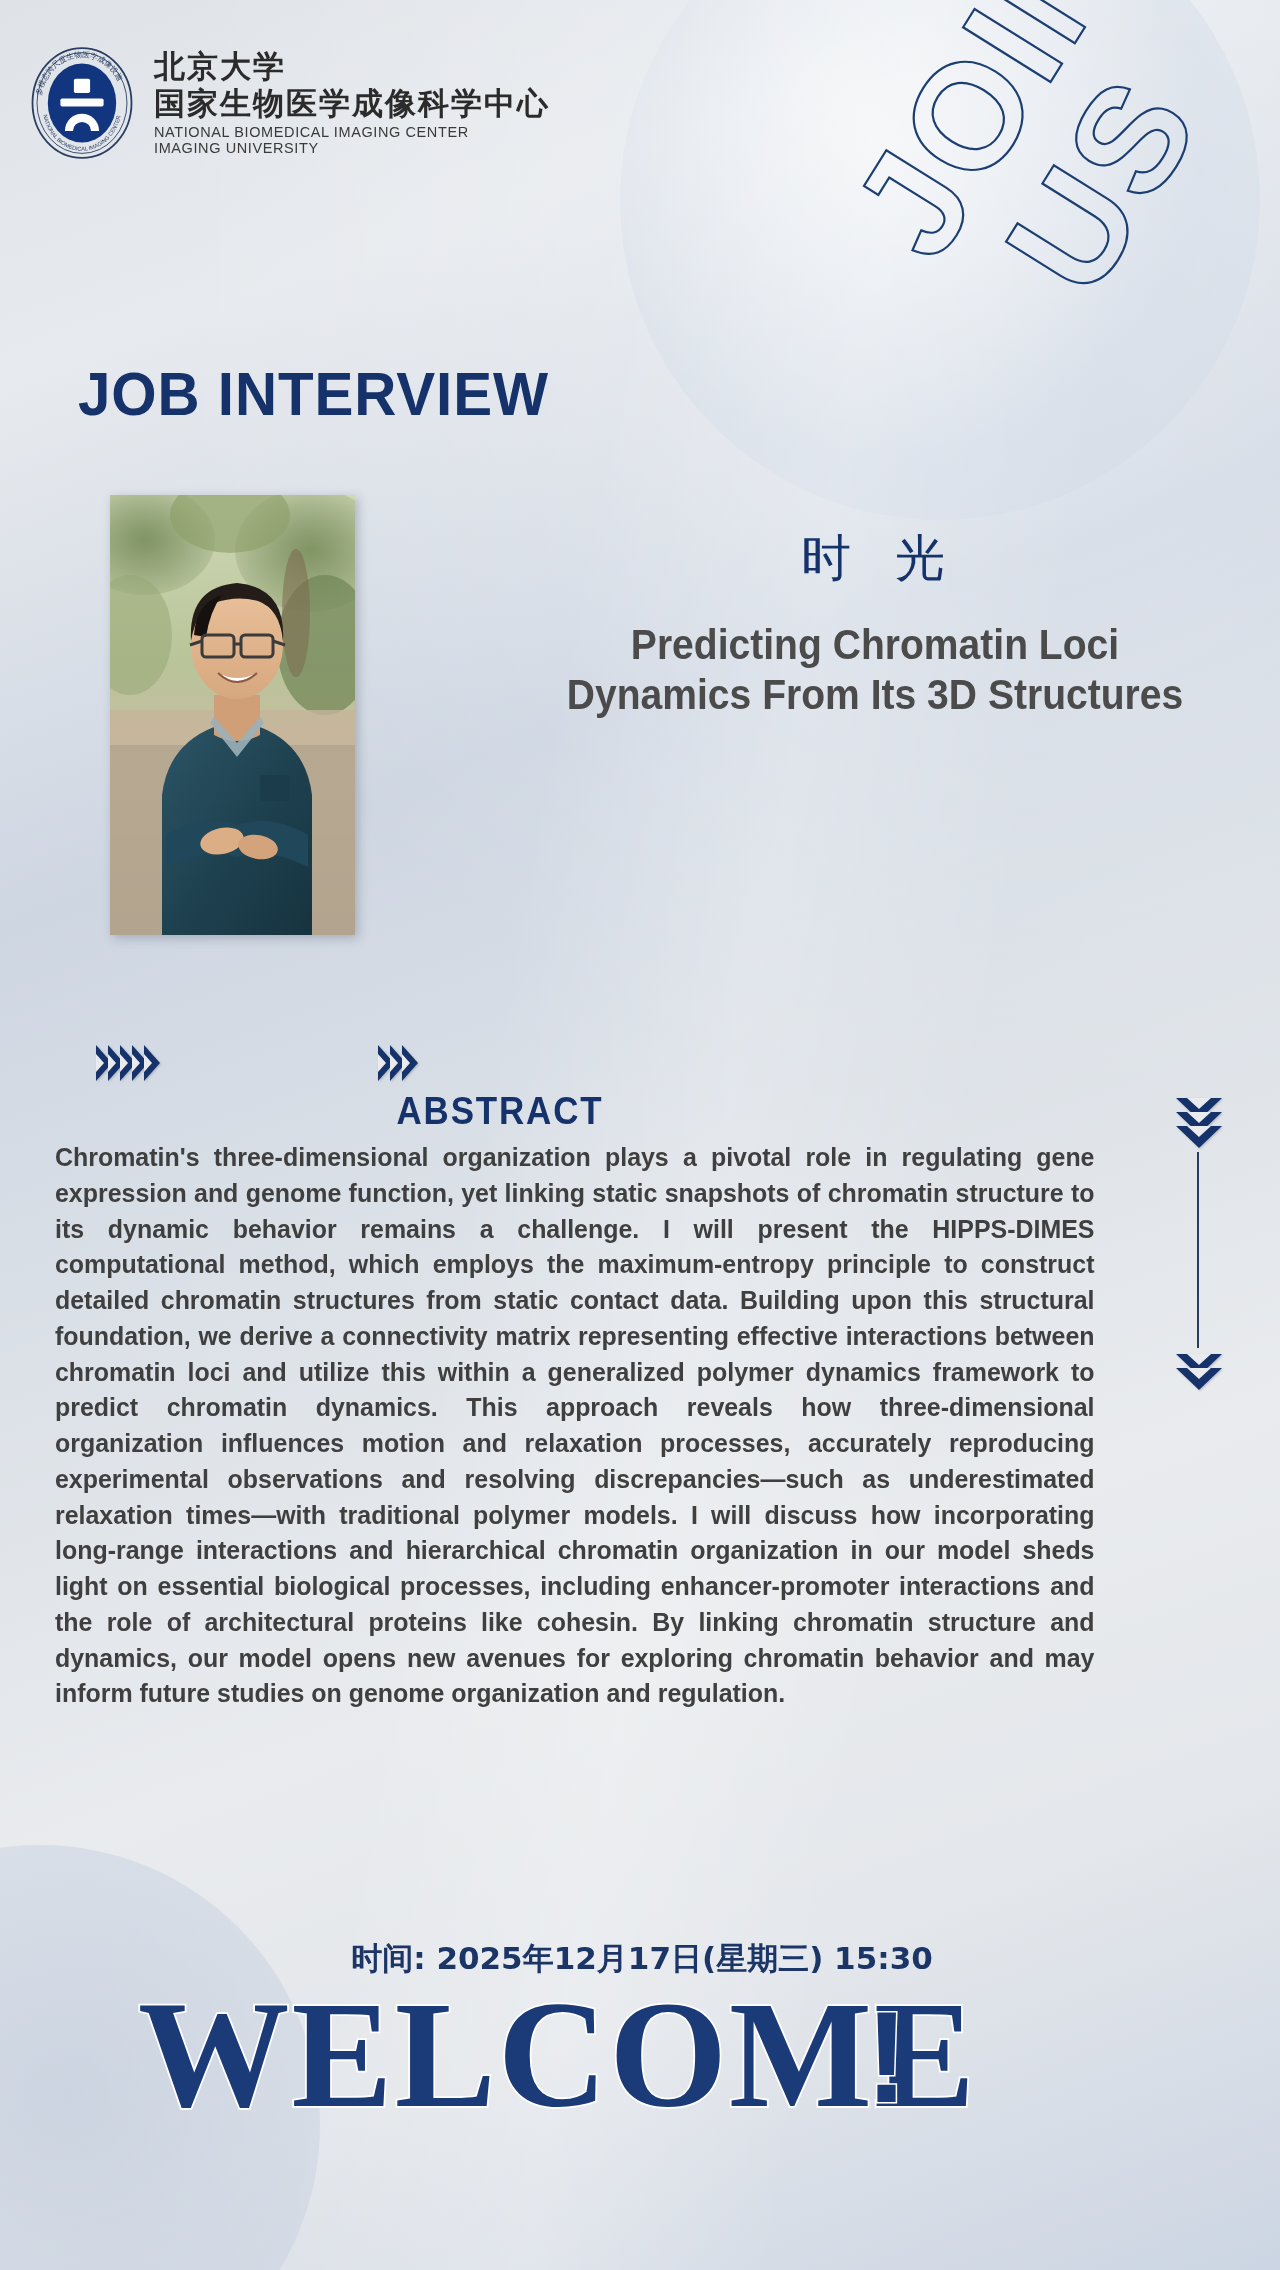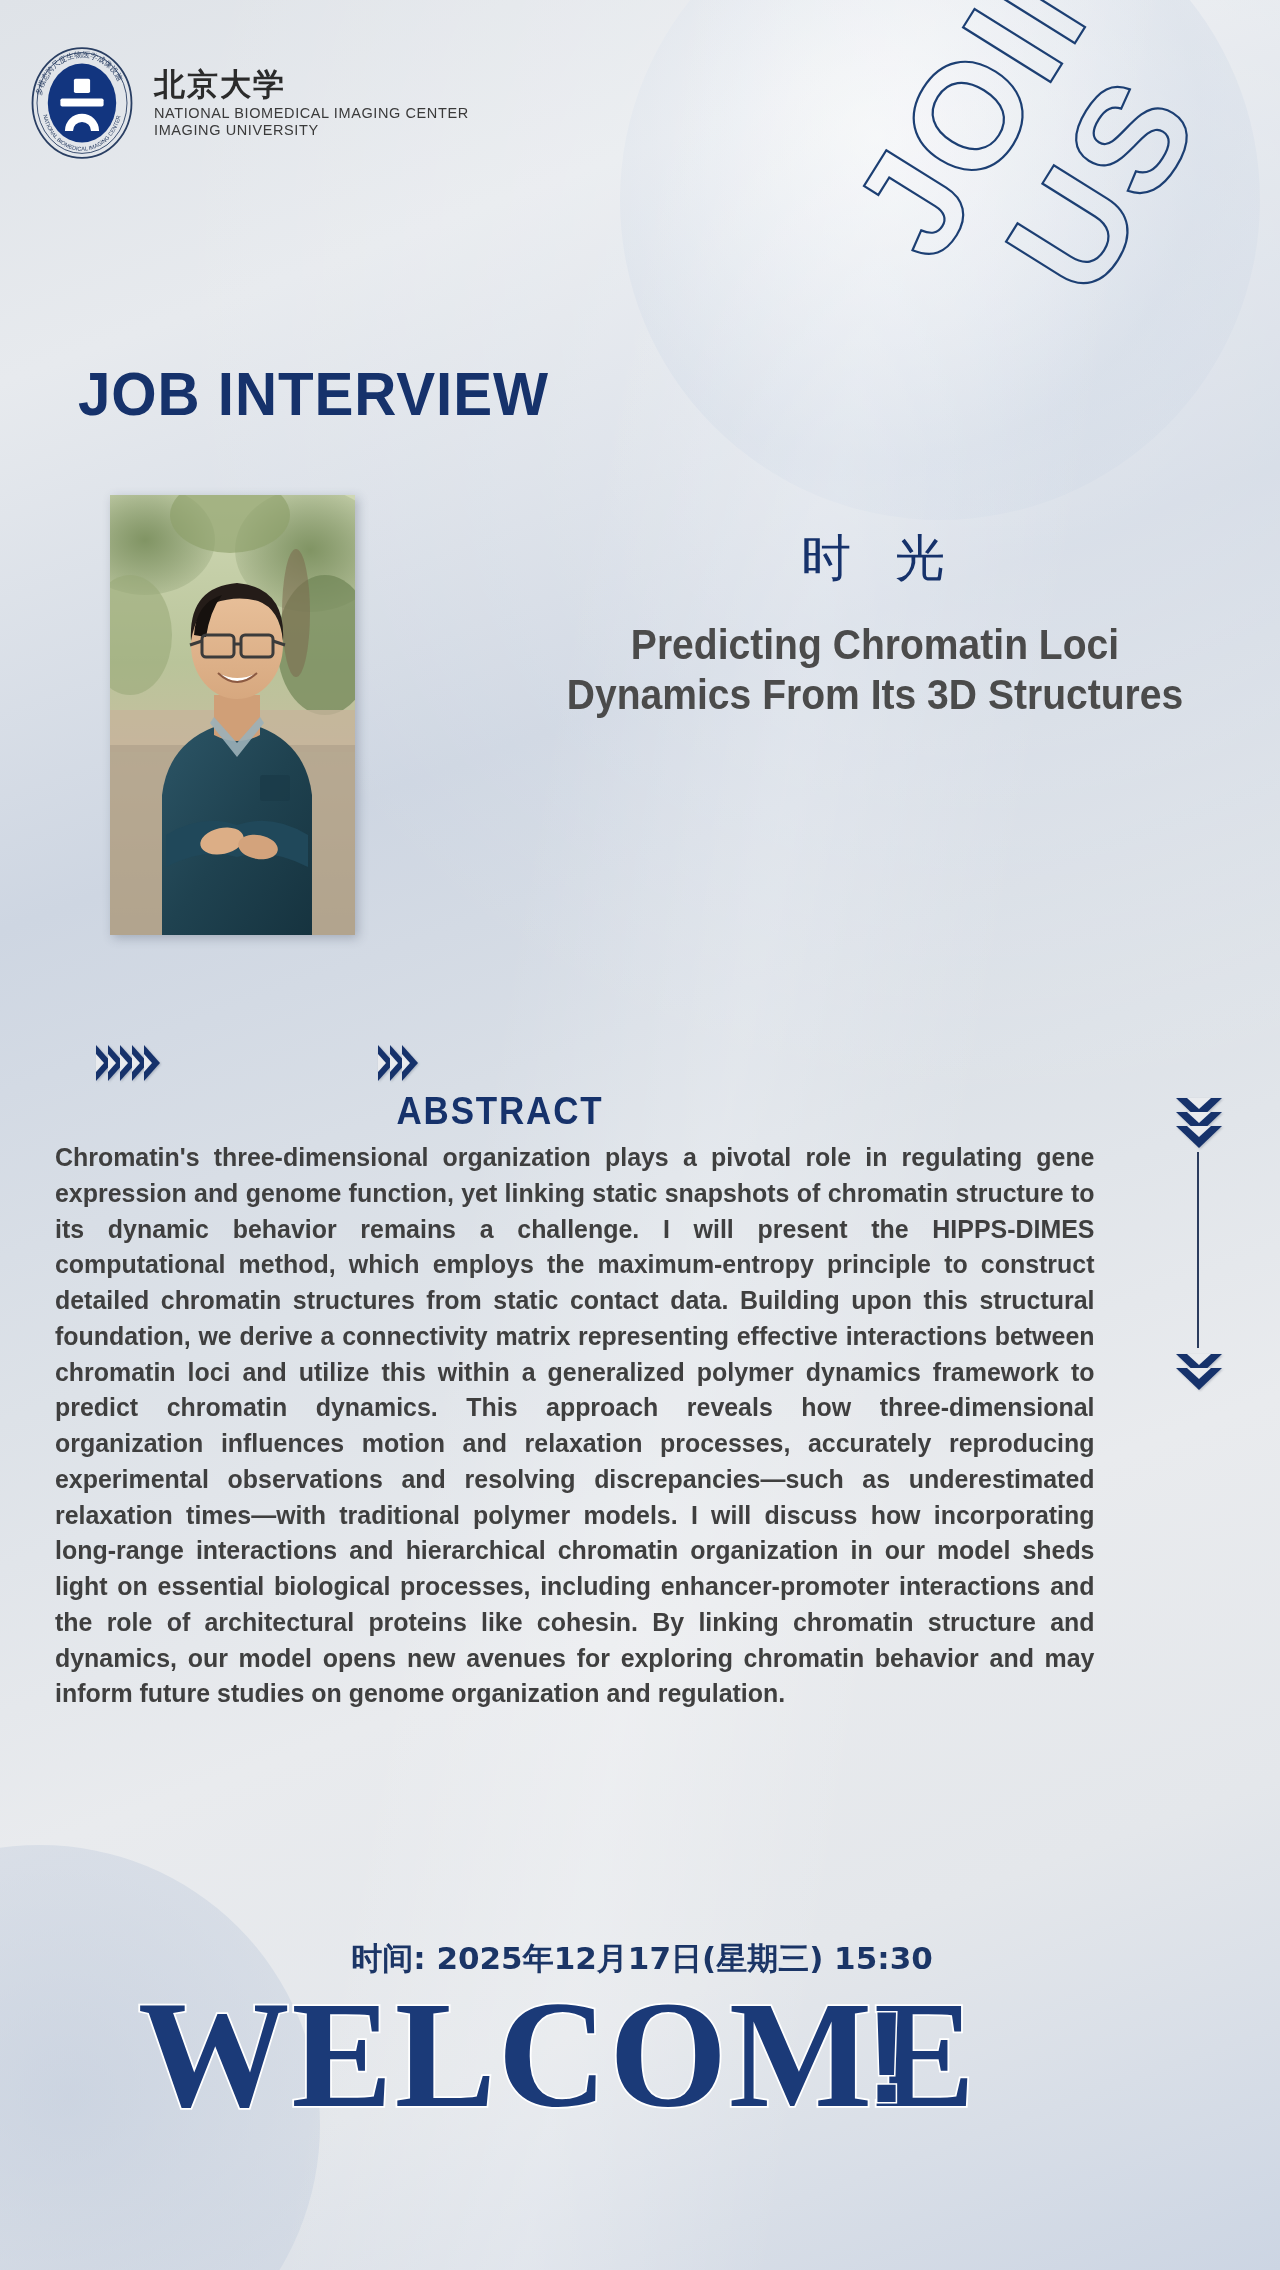--- a/index.html
+++ b/index.html
@@ -304,20 +304,21 @@
         <text font-size="8.5" fill="#2a3f63" font-family="DejaVu Sans, sans-serif">
           <textPath href="#arcTop" startOffset="6%">多模态跨尺度生物医学成像设施</textPath>
         </text>
         <text font-size="6.2" fill="#2a3f63" font-family="Liberation Sans, sans-serif">
           <textPath href="#arcBot" startOffset="7%">NATIONAL BIOMEDICAL IMAGING CENTER</textPath>
         </text>
       </svg>
     </span>
     <div class="logo-text">
       <div class="logo-cn1">北京大学</div>
+      <div class="logo-cn2">国家生物医学成像科学中心</div>
       <div class="logo-en1">NATIONAL BIOMEDICAL IMAGING CENTER</div>
       <div class="logo-en2">IMAGING UNIVERSITY</div>
     </div>
   </div>
 
   <div class="job-title">JOB INTERVIEW</div>
 
   <div class="photo-frame">
     <svg viewBox="0 0 245 440" preserveAspectRatio="xMidYMid slice" xmlns="http://www.w3.org/2000/svg">
       <defs>

